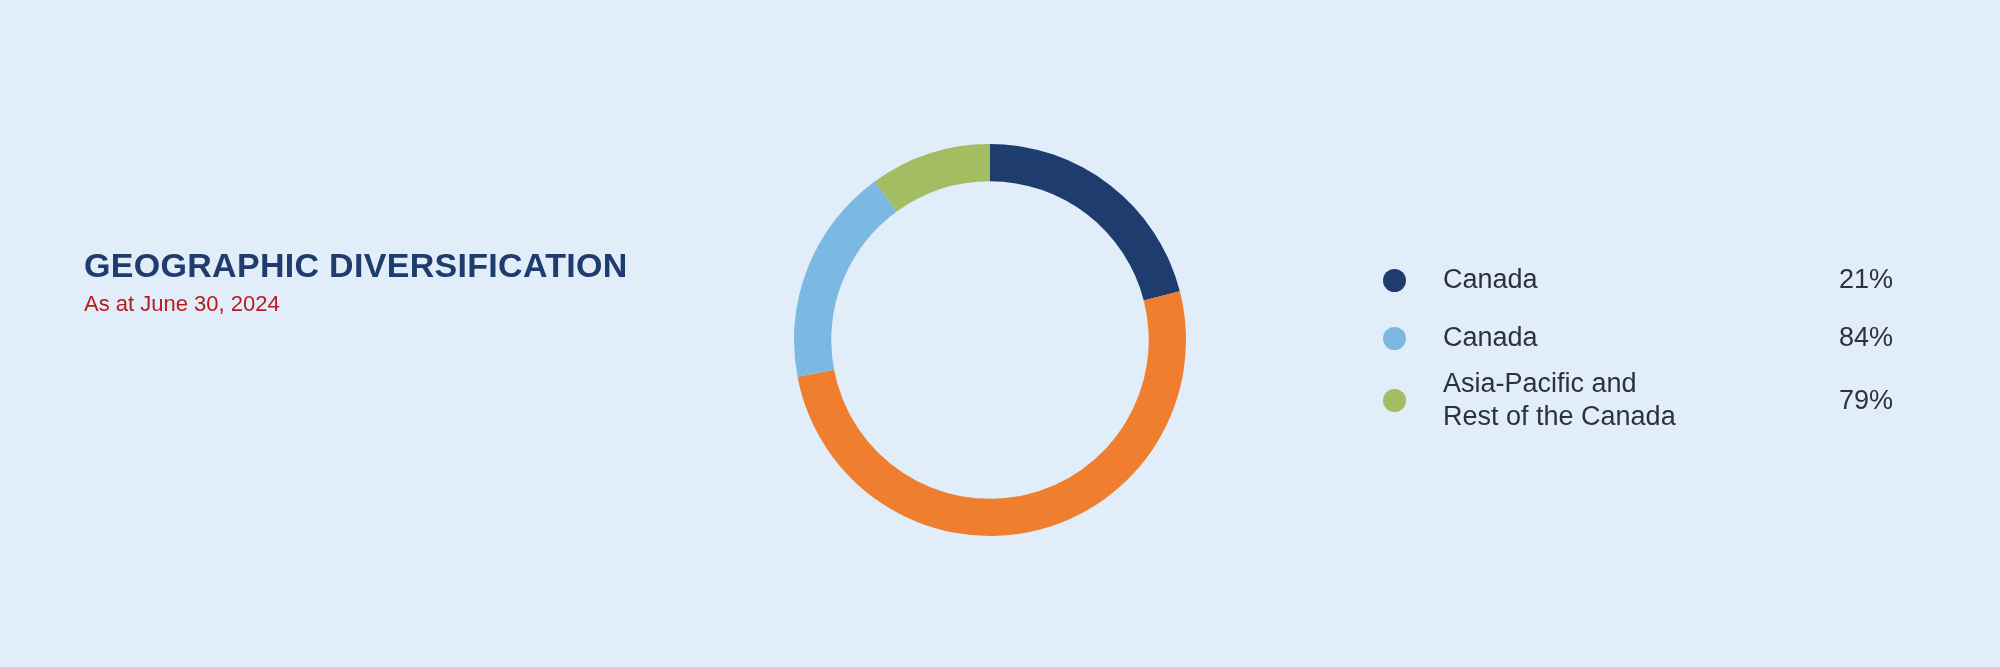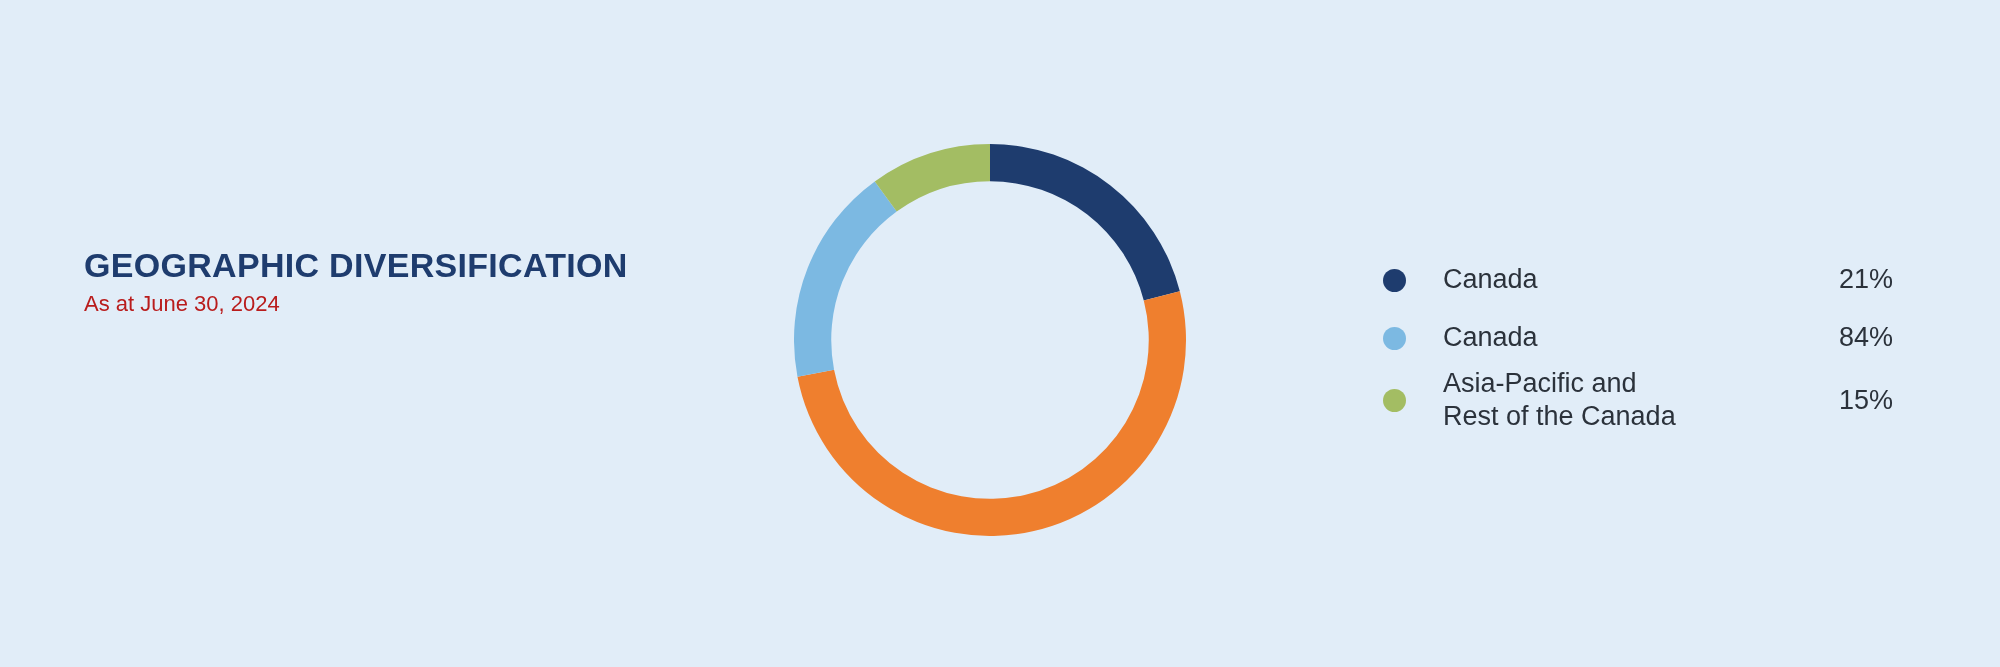--- a/index.html
+++ b/index.html
@@ -125,17 +125,17 @@
       </div>
       <div class="legend-row">
         <span class="legend-swatch" style="background: rgb(124, 185, 226);"></span>
         <span class="legend-label">Canada</span>
         <span class="legend-value">84%</span>
       </div>
       <div class="legend-row">
         <span class="legend-swatch" style="background: rgb(163, 189, 99);"></span>
         <span class="legend-label">Asia-Pacific and
 Rest of the Canada</span>
-        <span class="legend-value">15%</span>
+        <span class="legend-value">79%</span>
       </div>
     </div>
 
 </div>
 
 </body></html>

